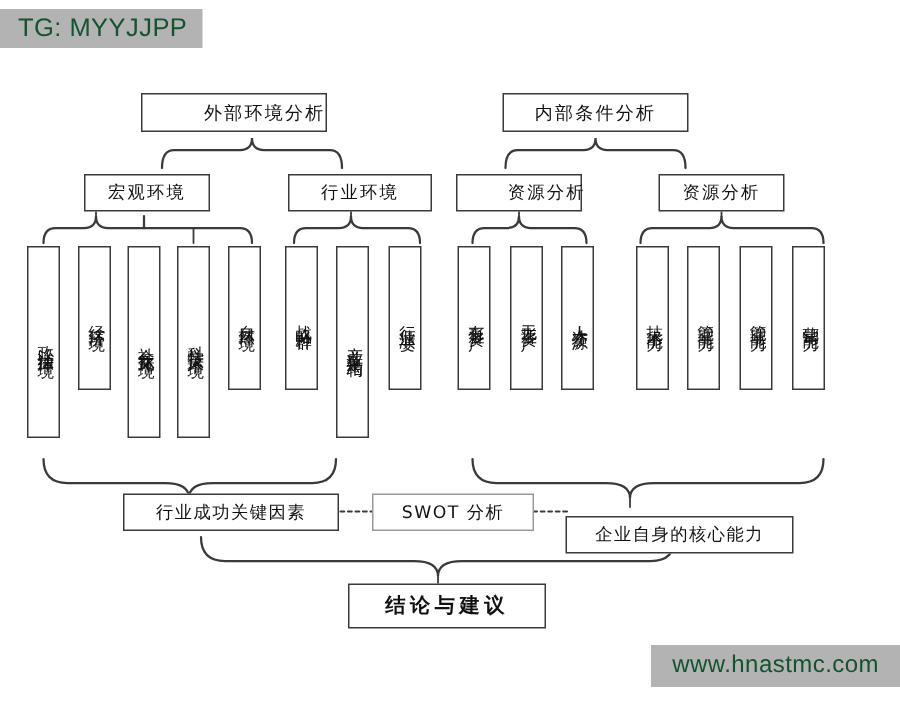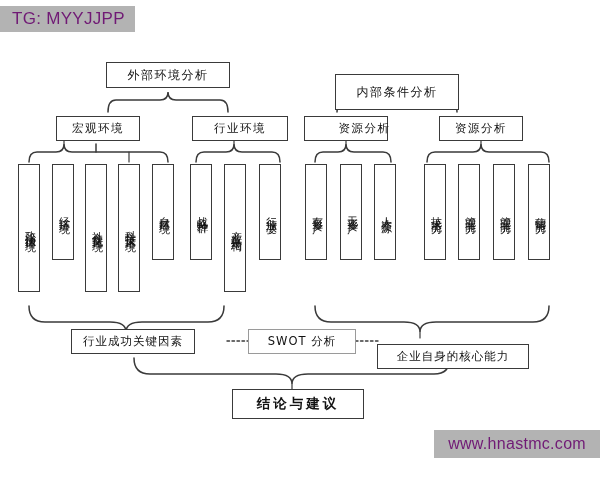--- a/index.html
+++ b/index.html
@@ -16,21 +16,21 @@
   }
   #canvas {
     position: absolute;
     left: 0; top: 0;
     width: 600px;
     height: 480px;
   }
   .wm {
     position: absolute;
     background: #b3b3b3;
-    color: #701a75;
+    color: #14532d;
     font-family: "Liberation Sans", sans-serif;
     display: flex;
     align-items: center;
     justify-content: center;
     letter-spacing: 0.3px;
     white-space: nowrap;
   }
   #wm-top {
     left: 0; top: 6px;
     height: 26px;
@@ -109,24 +109,24 @@
     <path d="M292,384 L292,390" stroke-width="1.2"></path>
 
     <path d="M227,341 L250,341" stroke-dasharray="2.5,2.5" stroke-width="1.4"></path>
     <polygon points="250,336.5 259,341 250,345.5" fill="#3a3a3a" stroke="none"></polygon>
 
     <path d="M378,341 L355,341" stroke-dasharray="2.5,2.5" stroke-width="1.4"></path>
     <polygon points="355,336.5 346,341 346,341 355,345.5" fill="#3a3a3a" stroke="none"></polygon>
   </g>
 </svg>
 
-<div class="box hbox lvl1" style="left:106px; top:62px; width:124px; height:26px;">
+<div class="box hbox lvl1" style="left:94px; top:62px; width:124px; height:26px;justify-content:flex-end;">
   <span>外部环境分析</span>
 </div>
-<div class="box hbox lvl1" style="left:335px; top:62px; width:124px; height:36px;margin-top:12px;">
+<div class="box hbox lvl1" style="left:335px; top:62px; width:124px; height:26px;">
   <span>内部条件分析</span>
 </div>
 
 <div class="box hbox lvl2" style="left:56px; top:116px; width:84px; height:25px;text-align:center;">
   <span>宏观环境</span>
 </div>
 <div class="box hbox lvl2" style="left:192px; top:116px; width:96px; height:25px;">
   <span>行业环境</span>
 </div>
 <div class="box hbox lvl2" style="left:304px; top:116px; width:84px; height:25px;padding-left:37px;">
@@ -178,21 +178,21 @@
 <div class="box vbox" style="left:458px; top:164px; width:22px; height:96px;">
   <span>管理能力</span>
 </div>
 <div class="box vbox" style="left:493px; top:164px; width:22px; height:96px;">
   <span>管理能力</span>
 </div>
 <div class="box vbox" style="left:528px; top:164px; width:22px; height:96px;">
   <span>营销能力</span>
 </div>
 
-<div class="box hbox mid" style="left:71px; top:329px; width:124px; height:25px;">
+<div class="box hbox mid" style="left:82px; top:329px; width:144px; height:25px;">
   <span>行业成功关键因素</span>
 </div>
 <div class="box hbox swot" style="left:248px; top:329px; width:108px; height:25px;">
   <span>SWOT 分析</span>
 </div>
 <div class="box hbox mid" style="left:377px; top:344px; width:152px; height:25px;">
   <span>企业自身的核心能力</span>
 </div>
 
 <div class="box hbox final" style="left:232px; top:389px; width:132px; height:30px;">

